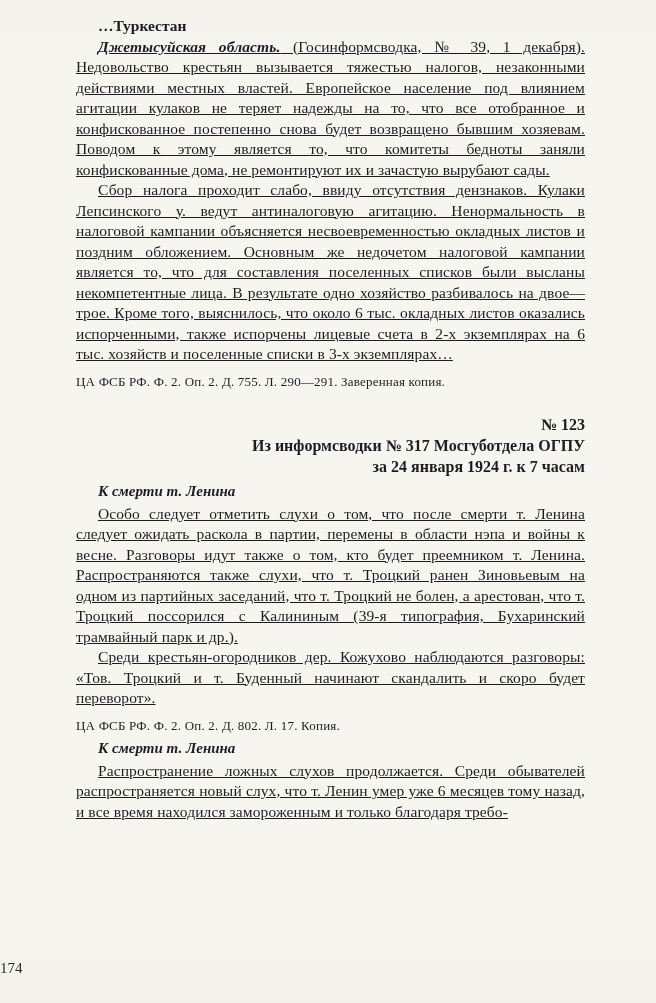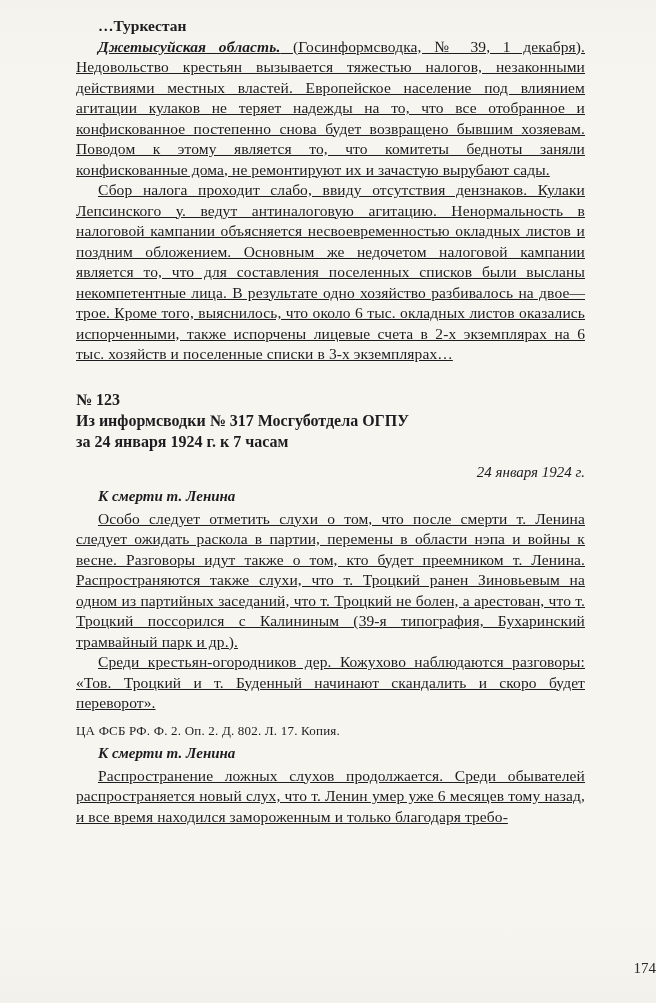--- a/index.html
+++ b/index.html
@@ -37,21 +37,21 @@
     margin-top: 9px;
     font-size: 13px;
     line-height: 16px;
     letter-spacing: 0.2px;
   }
   .doc-heading { margin-top: 24px; }
   .doc-number, .doc-title {
     font-weight: bold;
     font-size: 16px;
     line-height: 21px;
-    text-align: left;
+    text-align: right;
   }
   .doc-date {
     margin-top: 11px;
     font-style: italic;
     font-size: 15px;
     line-height: 19px;
     text-align: right;
   }
   .doc-subject {
     margin-top: 5px;
@@ -63,45 +63,45 @@
     text-indent: 22px;
   }
   sup.fn {
     font-size: 10px;
     line-height: 0;
     vertical-align: super;
   }
   .page-number {
     position: absolute;
     left: 0; right: 0; bottom: 26px;
-    text-align: right;
+    text-align: left;
     font-size: 15px;
     color: #2a2a2c;
     margin-top: 15px;
   }
 </style>
 </head>
 <body>
 
 <div class="page">
 
   <p class="region-header">…Туркестан</p>
 
   <p class="para"><span class="lead-italic">Джетысуйская область.</span><span> (Госинформсводка, № 39, 1 декабря). Недовольство крестьян вызывается тяжестью налогов, незаконными действиями местных властей. Европейское население под влиянием агитации кулаков не теряет надежды на то, что все отобранное и конфискованное постепенно снова будет возвращено бывшим хозяевам. Поводом к этому является то, что комитеты бедноты заняли конфискованные дома, не ремонтируют их и зачастую вырубают сады.</span></p>
 
   <p class="para">Сбор налога проходит слабо, ввиду отсутствия дензнаков. Кулаки Лепсинского у. ведут антиналоговую агитацию. Ненормальность в налоговой кампании объясняется несвоевременностью окладных листов и поздним обложением. Основным же недочетом налоговой кампании является то, что для составления поселенных списков были высланы некомпетентные лица. В результате одно хозяйство разбивалось на двое—трое. Кроме того, выяснилось, что около 6 тыс. окладных листов оказались испорченными, также испорчены лицевые счета в 2-х экземплярах на 6 тыс. хозяйств и поселенные списки в 3-х экземплярах…</p>
 
+  <p class="source-line">ЦА ФСБ РФ. Ф. 2. Оп. 2. Д. 755. Л. 290—291. Заверенная копия.</p>
 
   <div class="doc-heading">
     <p class="doc-number">№ 123</p>
     <p class="doc-title">Из информсводки № 317 Мосгуботдела ОГПУ</p>
     <p class="doc-title">за 24 января 1924 г. к 7 часам</p>
   </div>
 
-  <p class="doc-date">24 января 1924 г.</p>
 
   <p class="doc-subject">К смерти т. Ленина</p>
 
 
   <p class="para">Особо следует отметить слухи о том, что после смерти т. Ленина следует ожидать раскола в партии, перемены в области нэпа и войны к весне. Разговоры идут также о том, кто будет преемником т. Ленина. Распространяются также слухи, что т. Троцкий ранен Зиновьевым на одном из партийных заседаний, что т. Троцкий не болен, а арестован, что т. Троцкий поссорился с Калининым (39-я типография, Бухаринский трамвайный парк и др.).</p>
 
   <p class="para">Среди крестьян-огородников дер. Кожухово наблюдаются разговоры: «Тов. Троцкий и т. Буденный начинают скандалить и скоро будет переворот».</p>
 
   <p class="source-line">ЦА ФСБ РФ. Ф. 2. Оп. 2. Д. 802. Л. 17. Копия.</p>
 

